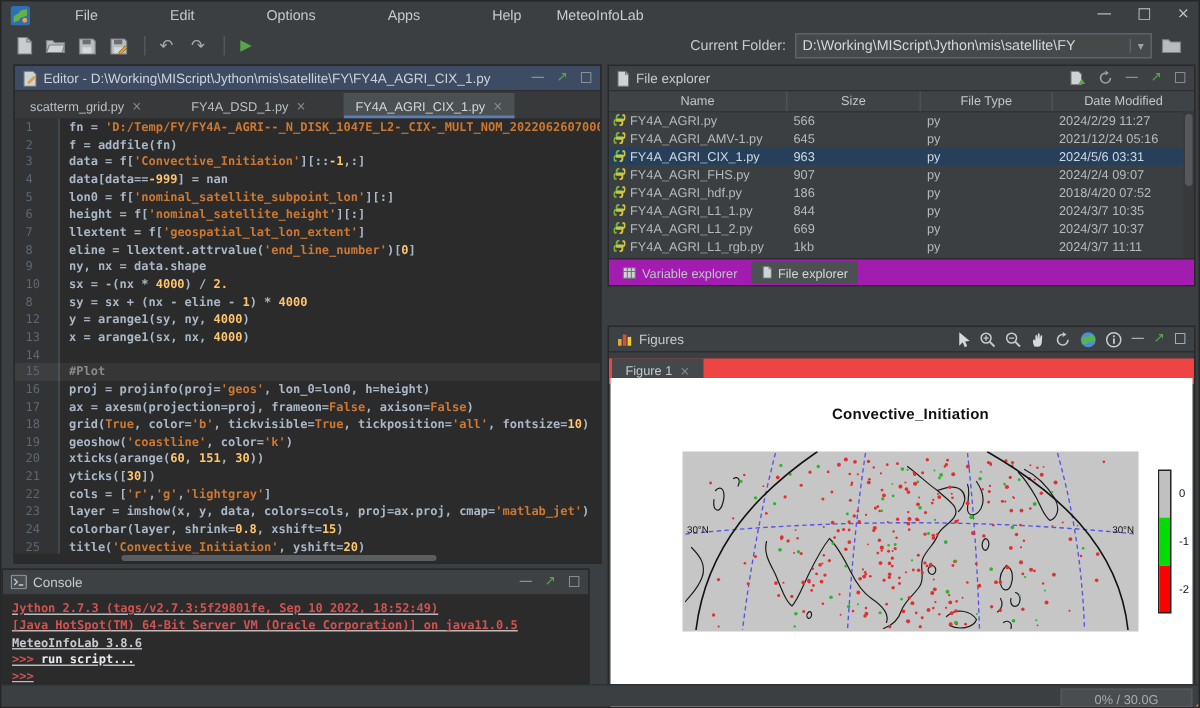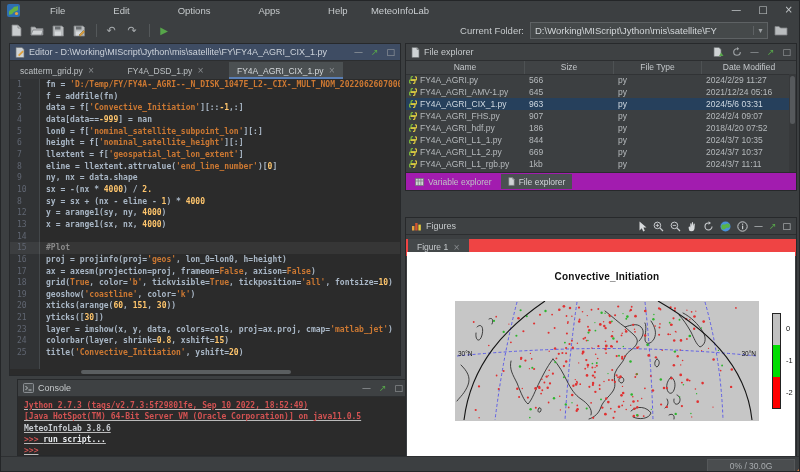--- a/index.html
+++ b/index.html
@@ -42,21 +42,21 @@
         font-size:8px;font-weight:bold;line-height:11.65px;
         background:linear-gradient(to right,#313335 0,#313335 29px,#43474a 29px,#43474a 30px,#2b2b2b 30px);}
   .code-line{display:flex;white-space:pre;}
   .code-line.cur{background:rgba(255,255,255,0.055);}
   .gut{width:30px;min-width:30px;padding-left:7px;box-sizing:border-box;color:#606672;font-weight:normal;}
   .cbody{padding-left:6px;}
   .tk-d{color:#a9b7c6;} .tk-s{color:#cc7832;} .tk-n{color:#ffc66d;} .tk-k{color:#cc7832;} .tk-c{color:#8a8a8a;}
   .hscroll{position:absolute;left:31px;right:2px;bottom:1px;height:4px;background:#2b2b2b;}
   .hthumb{position:absolute;left:40px;width:210px;top:0;height:4px;background:#5a5e60;border-radius:2px;}
   
-  .console-panel{left:16px;top:378px;width:392px;height:77px;background:#2b2b2b;}
+  .console-panel{left:0;top:378px;width:392px;height:77px;background:#2b2b2b;}
   .con-body{position:absolute;top:17px;left:0;right:0;bottom:0;background:#2b2b2b;padding:3px 0 0 6px;
             font-family:"DejaVu Sans Mono",monospace;font-size:8px;font-weight:bold;line-height:11.3px;overflow:hidden;text-decoration:underline;}
   .red{color:#d25252;} .con-plain{color:#c7cbd0;} .con-cmd{color:#e9ecef;}
   
   .file-panel{left:404px;top:42px;width:392px;height:148px;background:#3c3f41;}
   .fgrid-head{position:absolute;top:17px;left:0;right:0;height:13px;display:grid;grid-template-columns:119px 89px 88px 1fr;
               background:#404345;border-bottom:1px solid #313335;font-size:8.5px;color:#c3c7ca;align-items:center;}
   .fgh-cell{text-align:center;border-right:1px solid #4e5254;overflow:hidden;white-space:nowrap;height:13px;line-height:13px;}
   .fgh-cell:last-child{border-right:none;}
   .flist{position:absolute;top:30px;left:0;right:7px;bottom:17px;overflow:hidden;font-size:8.5px;color:#b6babd;}
@@ -205,20 +205,21 @@
         <div class="code-line"><span class="gut">12</span><span class="cbody"><span class="tk-d">y = arange1(sy, ny, </span><span class="tk-n">4000</span><span class="tk-d">)</span></span></div>
         <div class="code-line"><span class="gut">13</span><span class="cbody"><span class="tk-d">x = arange1(sx, nx, </span><span class="tk-n">4000</span><span class="tk-d">)</span></span></div>
         <div class="code-line"><span class="gut">14</span><span class="cbody"></span></div>
         <div class="code-line cur"><span class="gut">15</span><span class="cbody"><span class="tk-c">#Plot</span></span></div>
         <div class="code-line"><span class="gut">16</span><span class="cbody"><span class="tk-d">proj = projinfo(proj=</span><span class="tk-s">'geos'</span><span class="tk-d">, lon_0=lon0, h=height)</span></span></div>
         <div class="code-line"><span class="gut">17</span><span class="cbody"><span class="tk-d">ax = axesm(projection=proj, frameon=</span><span class="tk-k">False</span><span class="tk-d">, axison=</span><span class="tk-k">False</span><span class="tk-d">)</span></span></div>
         <div class="code-line"><span class="gut">18</span><span class="cbody"><span class="tk-d">grid(</span><span class="tk-k">True</span><span class="tk-d">, color=</span><span class="tk-s">'b'</span><span class="tk-d">, tickvisible=</span><span class="tk-k">True</span><span class="tk-d">, tickposition=</span><span class="tk-s">'all'</span><span class="tk-d">, fontsize=</span><span class="tk-n">10</span><span class="tk-d">)</span></span></div>
         <div class="code-line"><span class="gut">19</span><span class="cbody"><span class="tk-d">geoshow(</span><span class="tk-s">'coastline'</span><span class="tk-d">, color=</span><span class="tk-s">'k'</span><span class="tk-d">)</span></span></div>
         <div class="code-line"><span class="gut">20</span><span class="cbody"><span class="tk-d">xticks(arange(</span><span class="tk-n">60</span><span class="tk-d">, </span><span class="tk-n">151</span><span class="tk-d">, </span><span class="tk-n">30</span><span class="tk-d">))</span></span></div>
         <div class="code-line"><span class="gut">21</span><span class="cbody"><span class="tk-d">yticks([</span><span class="tk-n">30</span><span class="tk-d">])</span></span></div>
+        <div class="code-line"><span class="gut">22</span><span class="cbody"><span class="tk-d">cols = [</span><span class="tk-s">'r'</span><span class="tk-d">,</span><span class="tk-s">'g'</span><span class="tk-d">,</span><span class="tk-s">'lightgray'</span><span class="tk-d">]</span></span></div>
         <div class="code-line"><span class="gut">23</span><span class="cbody"><span class="tk-d">layer = imshow(x, y, data, colors=cols, proj=ax.proj, cmap=</span><span class="tk-s">'matlab_jet'</span><span class="tk-d">)</span></span></div>
         <div class="code-line"><span class="gut">24</span><span class="cbody"><span class="tk-d">colorbar(layer, shrink=</span><span class="tk-n">0.8</span><span class="tk-d">, xshift=</span><span class="tk-n">15</span><span class="tk-d">)</span></span></div>
         <div class="code-line"><span class="gut">25</span><span class="cbody"><span class="tk-d">title(</span><span class="tk-s">'Convective_Initiation'</span><span class="tk-d">, yshift=</span><span class="tk-n">20</span><span class="tk-d">)</span></span></div>
       </div>
     <div class="hscroll">
         <div class="hthumb"></div>
       </div>
   </div>
 
   <div class="panel console-panel">

